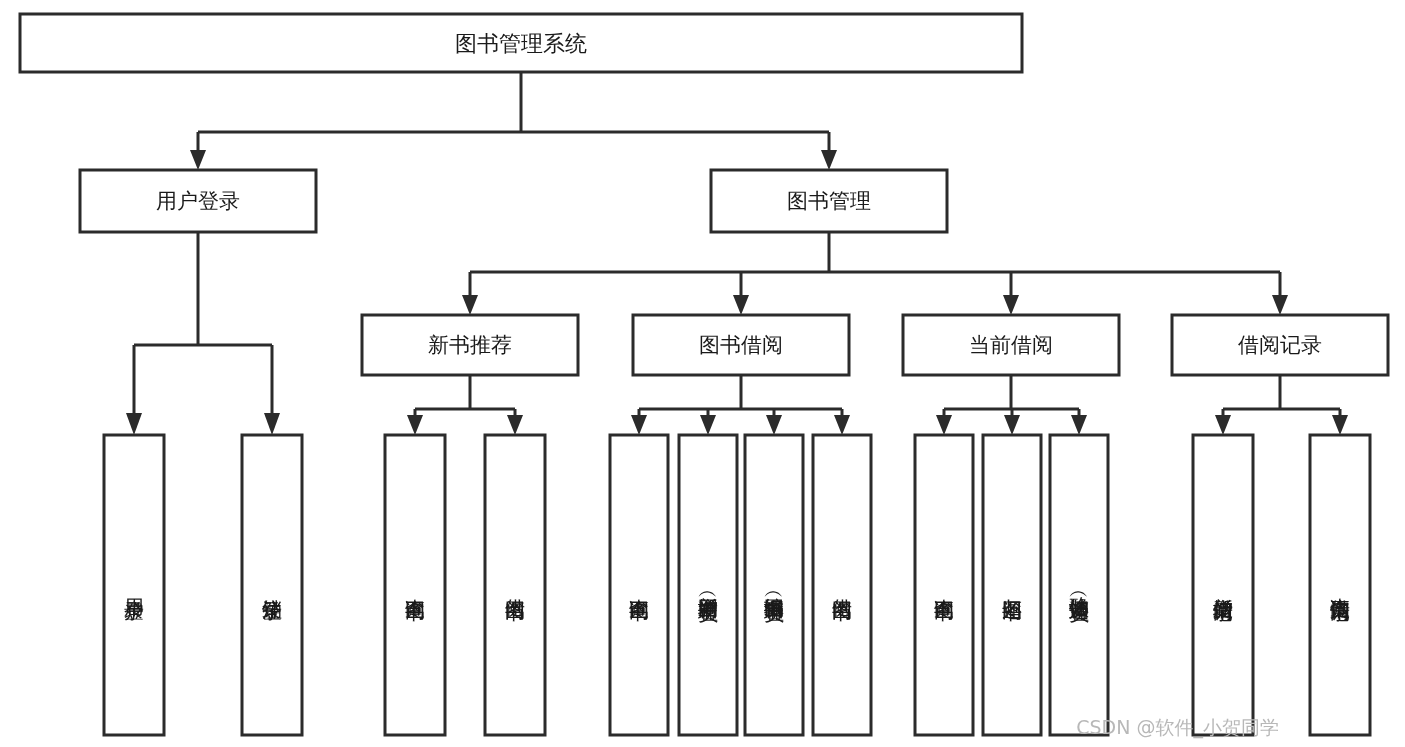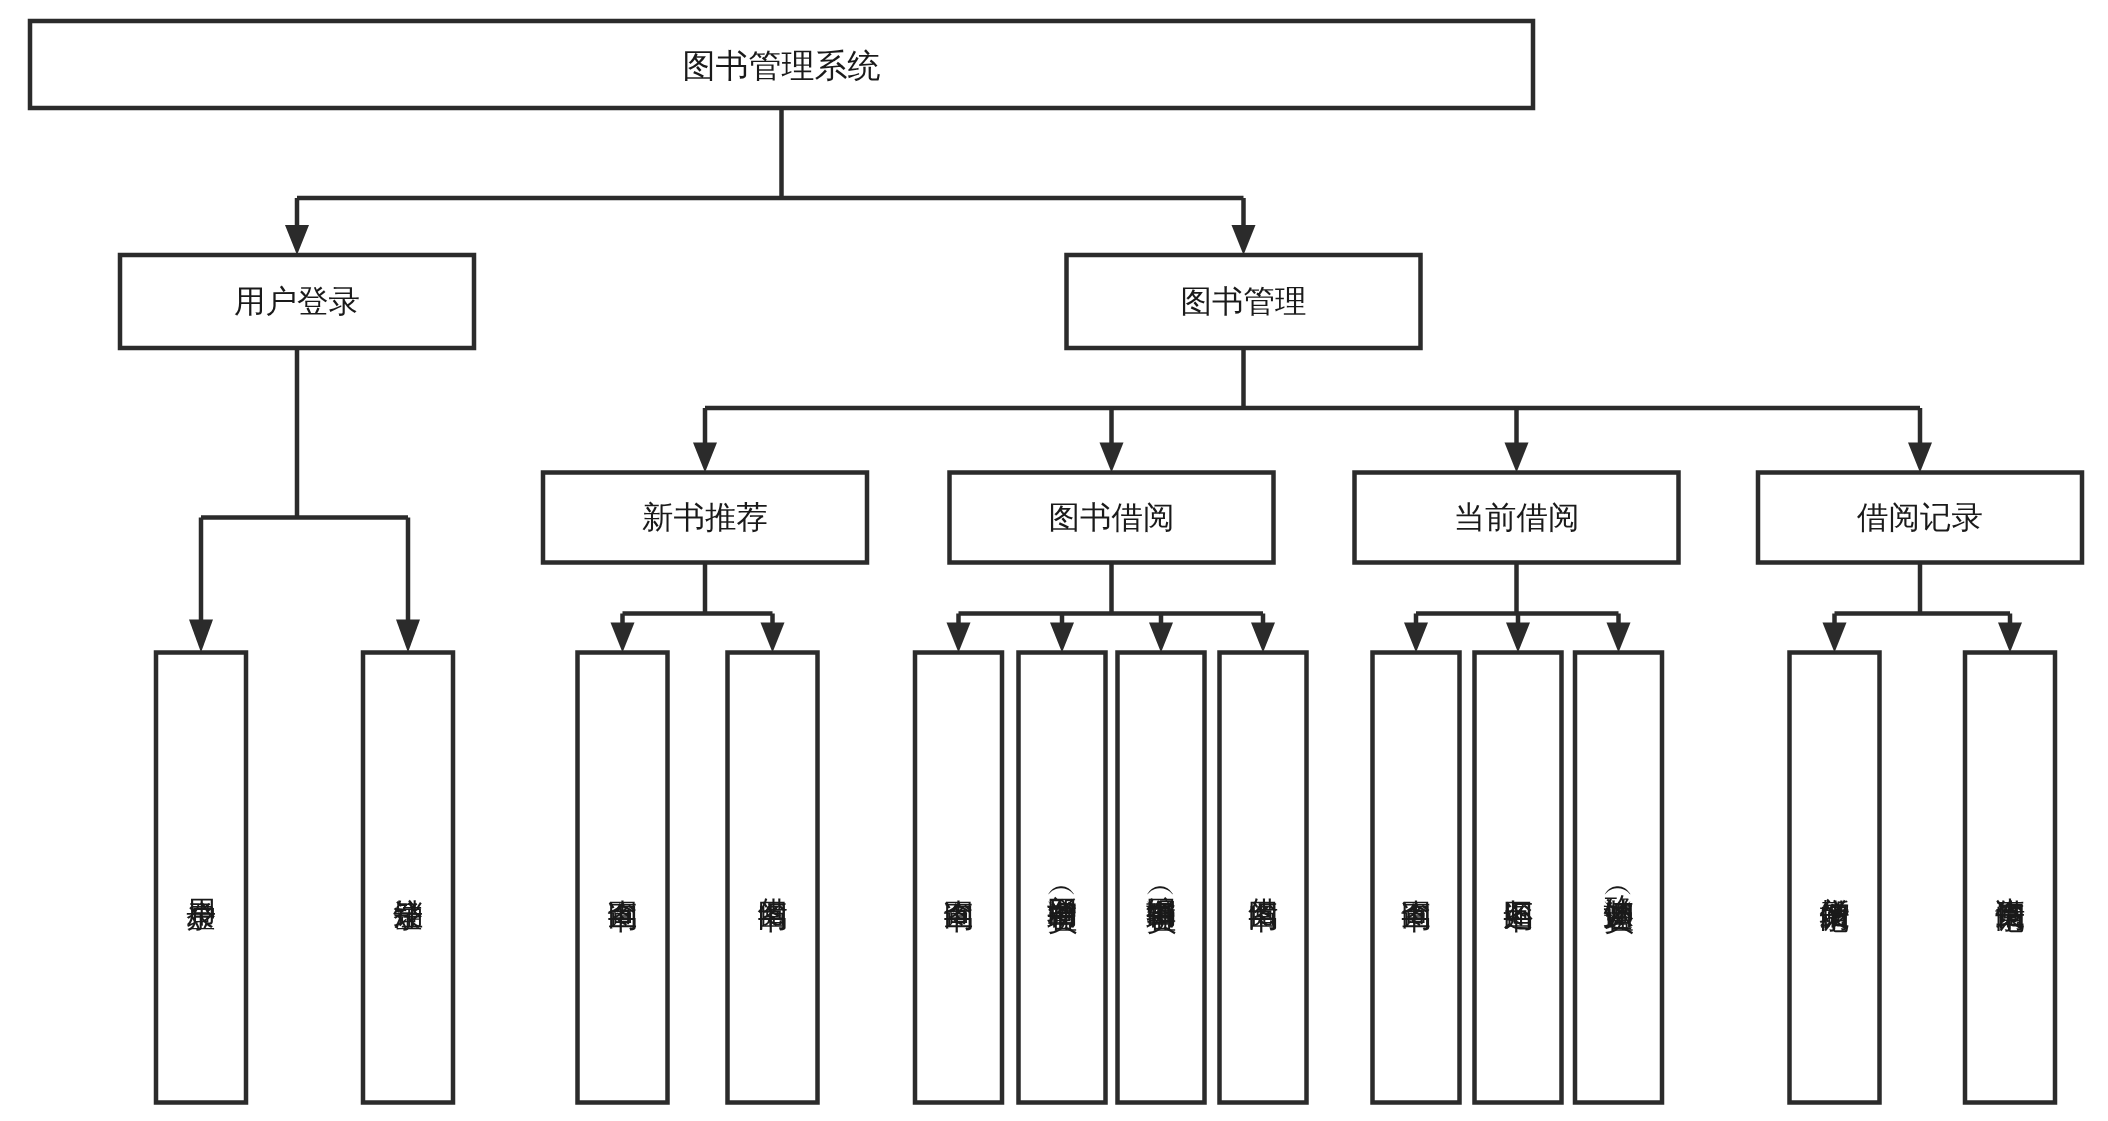--- a/index.html
+++ b/index.html
@@ -308,14 +308,15 @@
 
     <g>
       <rect class="node-box" x="1310" y="435" width="60" height="300"></rect>
       <foreignObject x="1312" y="437" width="56" height="296">
         <div xmlns="http://www.w3.org/1999/xhtml" class="leaf-fo-text">查询借阅记录</div>
       </foreignObject>
     </g>
 
   </svg>
 
+  <div class="watermark">CSDN @软件_小贺同学</div>
 
 </div>
 
 </body></html>

